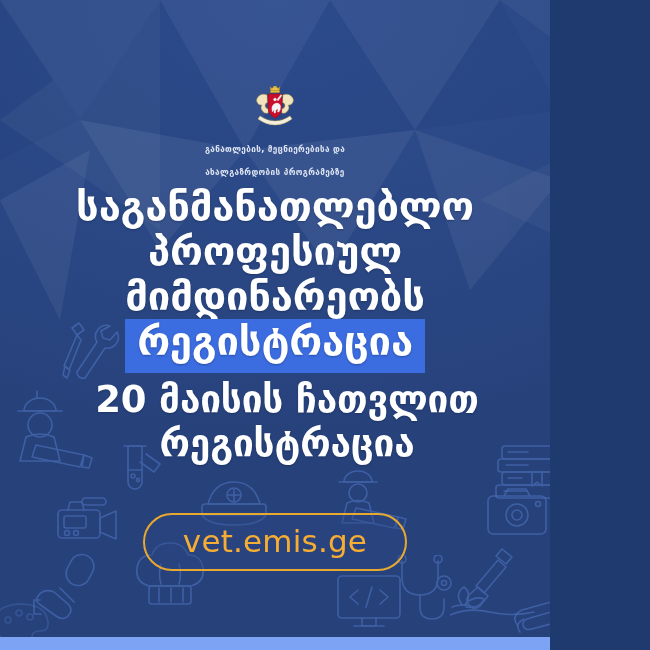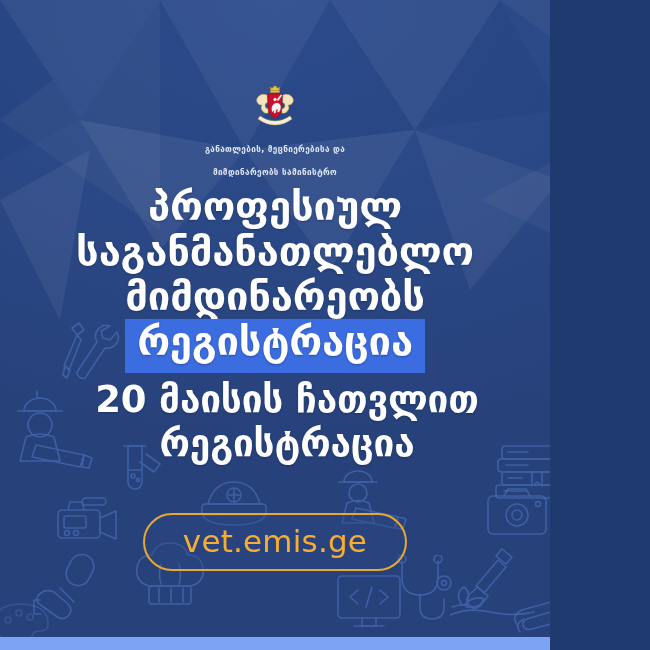--- a/index.html
+++ b/index.html
@@ -352,27 +352,27 @@
         <path d="M50 27 l8 -10 l2 2 l-8 11 z"></path>
       </g>
 
       <g fill="#f4efdc" stroke="#c9a94e" stroke-width="0.9">
         <path d="M16 60 q14 10 30 10 q16 0 30 -10 l4 6 q-16 12 -34 12 q-18 0 -34 -12 z"></path>
       </g>
     </svg>
 
     <div class="ministry-text">
       <div>განათლების, მეცნიერებისა და</div>
-      <div>მიმდინარეობს სამინისტრო</div>
+      <div>ახალგაზრდობის პროგრამებზე</div>
     </div>
   </div>
 
   <div class="headline">
+    <span class="ln">საგანმანათლებლო</span>
     <span class="ln">პროფესიულ</span>
-    <span class="ln">საგანმანათლებლო</span>
     <span class="ln">მიმდინარეობს</span>
     <span class="ln"><span class="hl-mark">რეგისტრაცია</span></span>
   </div>
 
   <div class="subline">
     <span class="ln">20 მაისის ჩათვლით</span>
     <span class="ln">რეგისტრაცია</span>
   </div>
 
   <div class="url-wrap">

